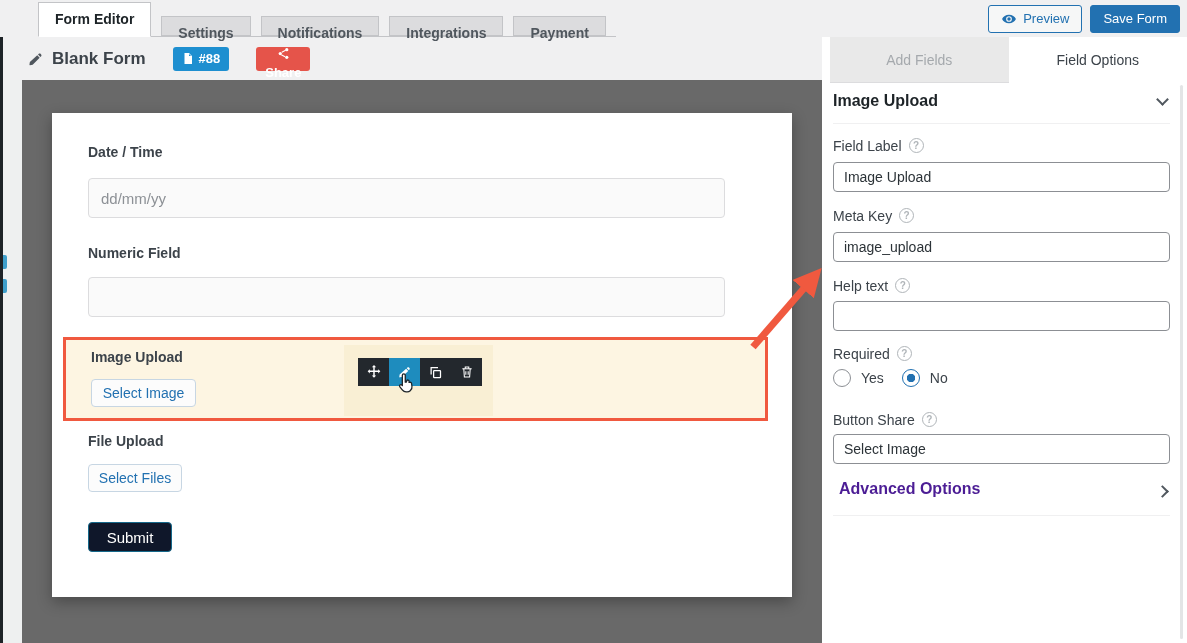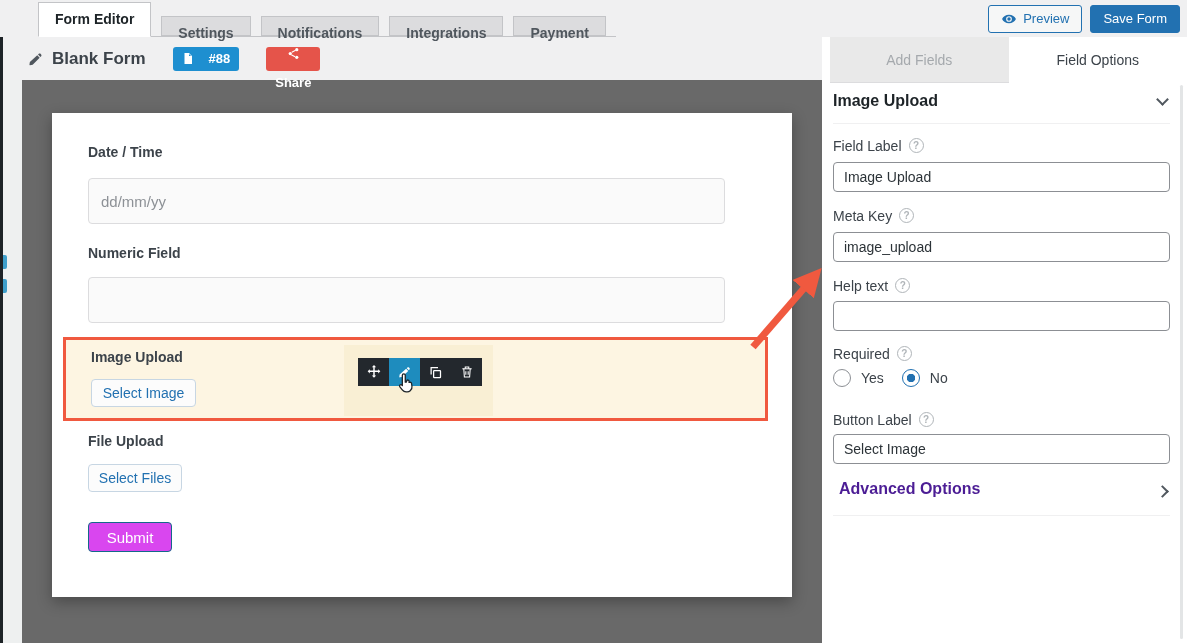--- a/index.html
+++ b/index.html
@@ -22,48 +22,48 @@
   .btn-preview { display:flex; align-items:center; gap:6px; height:28px; padding:0 12px; background:#f6f7f7;
     border:1px solid #2271b1; border-radius:3px; color:#2271b1; font-size:13px; cursor:pointer; }
   .btn-save { height:28px; padding:0 12px; background:#2271b1; border:1px solid #2271b1; border-radius:3px;
     color:#fff; font-size:13px; cursor:pointer; }
 
   
   .formbar { position:absolute; left:3px; top:37px; width:819px; height:43px; background:#f0f0f1;
     display:flex; align-items:center; z-index:6; }
   .formbar .pencil { margin-left:25px; display:flex; }
   .form-title { margin-left:8px; font-size:17px; font-weight:bold; color:#3c434a; }
-  .badge { display:flex; align-items:center; gap:15px; height:24px; padding:0 9px; border-radius:3px;
+  .badge { display:flex; align-items:center; gap:5px; height:24px; padding:0 9px; border-radius:3px;
     color:#fff; font-size:13px; font-weight:bold; cursor:pointer; }
   .badge-id { background:#1e8fd0; margin-left:27px; }
   .badge-share { background:#e5544a; margin-left:27px;flex-direction:column; }
 
   
   .canvas { position:absolute; left:22px; top:80px; width:800px; height:563px; background:#696969; z-index:5; }
   .card { position:absolute; left:30px; top:33px; width:740px; height:484px; background:#fff;
     box-shadow:0 5px 14px rgba(0,0,0,.3); }
   .f-label { position:absolute; font-size:14px; font-weight:bold; color:#3c434a; }
-  .f-input { position:absolute; width:637px; height:46px; background:#fafafa; border:1px solid #dcdcde;
+  .f-input { position:absolute; width:637px; height:40px; background:#fafafa; border:1px solid #dcdcde;
     border-radius:4px; font-size:15px; color:#2c3338; padding:0 12px; font-family:"Liberation Sans",sans-serif; }
   .f-input::placeholder { color:#8d9196; opacity:1; }
 
   .highlight { position:absolute; left:11px; top:224px; width:705px; height:84px;
     background:#fdf5e2; border:3px solid #f0593f; }
   .col-band { position:absolute; left:278px; top:5px; width:149px; height:71px; background:#f9efd4; }
   .hl-label { position:absolute; left:25px; top:9px; font-size:14px; font-weight:bold; color:#3c434a; }
   .btn-light { position:absolute; display:flex; align-items:center; justify-content:center;
     background:#fcfcfc; border:1px solid #c7d6e3; border-radius:4px; color:#2271b1; font-size:14px; cursor:pointer; }
   .hl-btn { left:25px; top:39px; width:105px; height:28px; }
   .toolbar { position:absolute; left:292px; top:18px; width:124px; height:28px; display:flex; background:#23282d; }
   .tb-cell { width:31px; height:28px; display:flex; align-items:center; justify-content:center; cursor:pointer; }
   .tb-cell.active { background:#1e8cbe; }
 
   .file-label { left:36px; top:320px; }
   .file-btn { left:36px; top:351px; width:94px; height:28px; }
-  .btn-submit { position:absolute; left:36px; top:409px; width:84px; height:30px; background:#d946ef;
+  .btn-submit { position:absolute; left:36px; top:409px; width:84px; height:30px; background:#0f172a;
     border:1px solid #15688a; border-radius:4px; color:#fff; font-size:15px; cursor:pointer;
     font-family:"Liberation Sans",sans-serif; }
 
   
   .sidebar { position:absolute; left:822px; top:37px; width:365px; height:606px; background:#fff; z-index:8;padding-left:8px; }
   .sb-tabs { display:flex; height:46px; }
   .sb-tab { flex:1; display:flex; align-items:center; justify-content:center; font-size:14px; cursor:pointer; }
   .sb-tab.inactive { background:#e9e9e9; color:#a5a9ad; border-bottom:1px solid #dcdcde; }
   .sb-tab.active { background:#fff; color:#3c434a; }
   .sb-title { position:absolute; left:11px; top:55px; font-size:16px; font-weight:bold; color:#1d2327; }
@@ -226,21 +226,21 @@
     <span class="help">?</span>
   </div>
   <div class="radio-row">
     <span class="radio"></span>
     <span class="radio-label">Yes</span>
     <span class="radio checked"></span>
     <span class="radio-label">No</span>
   </div>
 
   <div class="sb-label" style="top:375px;">
-    <span>Button Label</span>
+    <span>Button Share</span>
     <span class="help">?</span>
   </div>
   <input class="sb-input" style="top: 397px;" value="Select Image">
 
   <div class="sb-adv">Advanced Options</div>
   <span class="chev chev-right"></span>
   <div class="sb-div" style="top:478px;"></div>
 
   <div class="sb-scroll"></div>
 </div>

